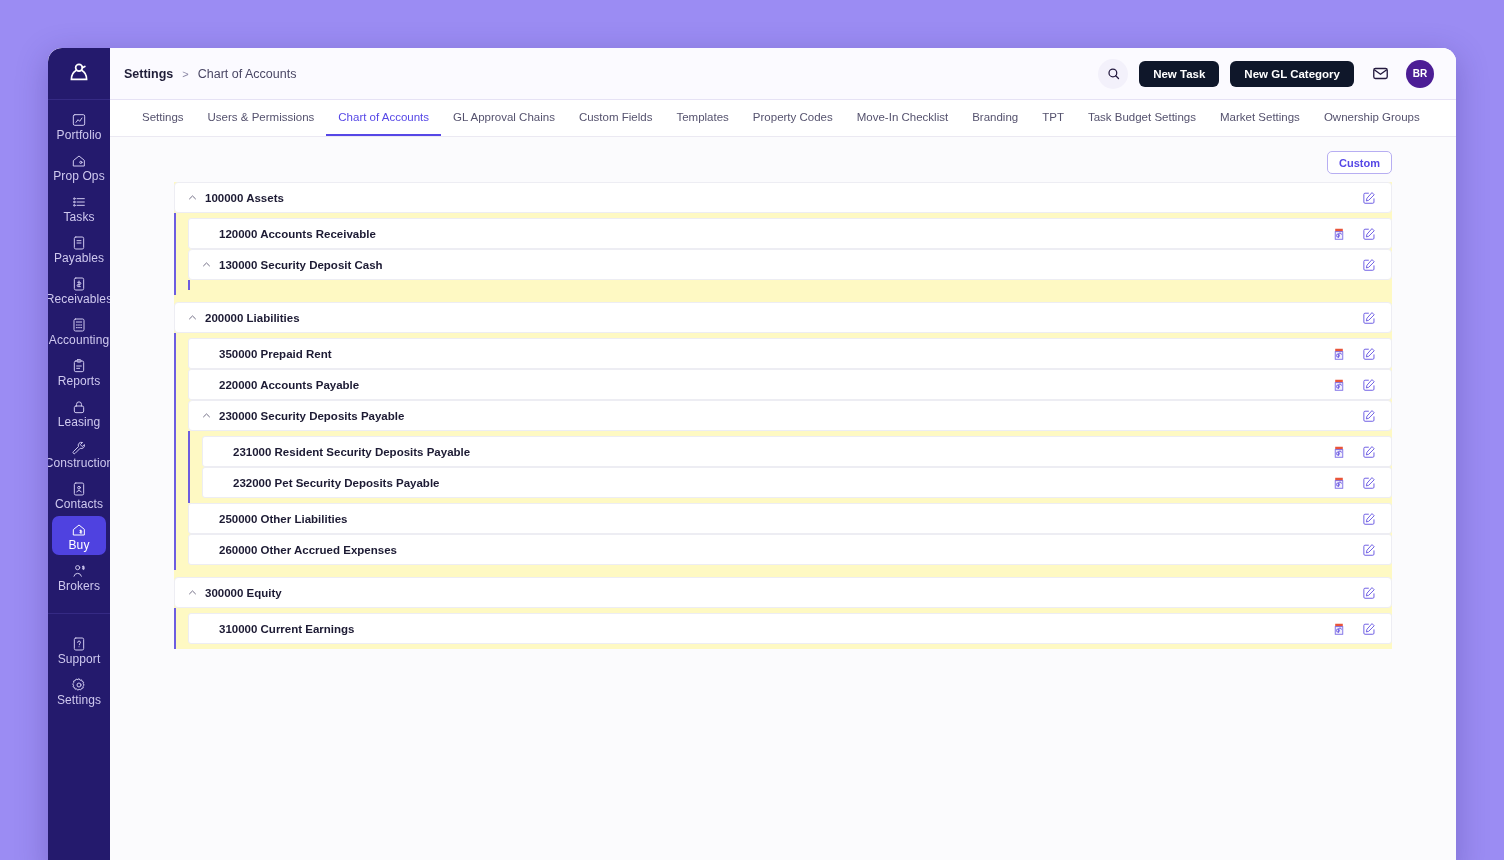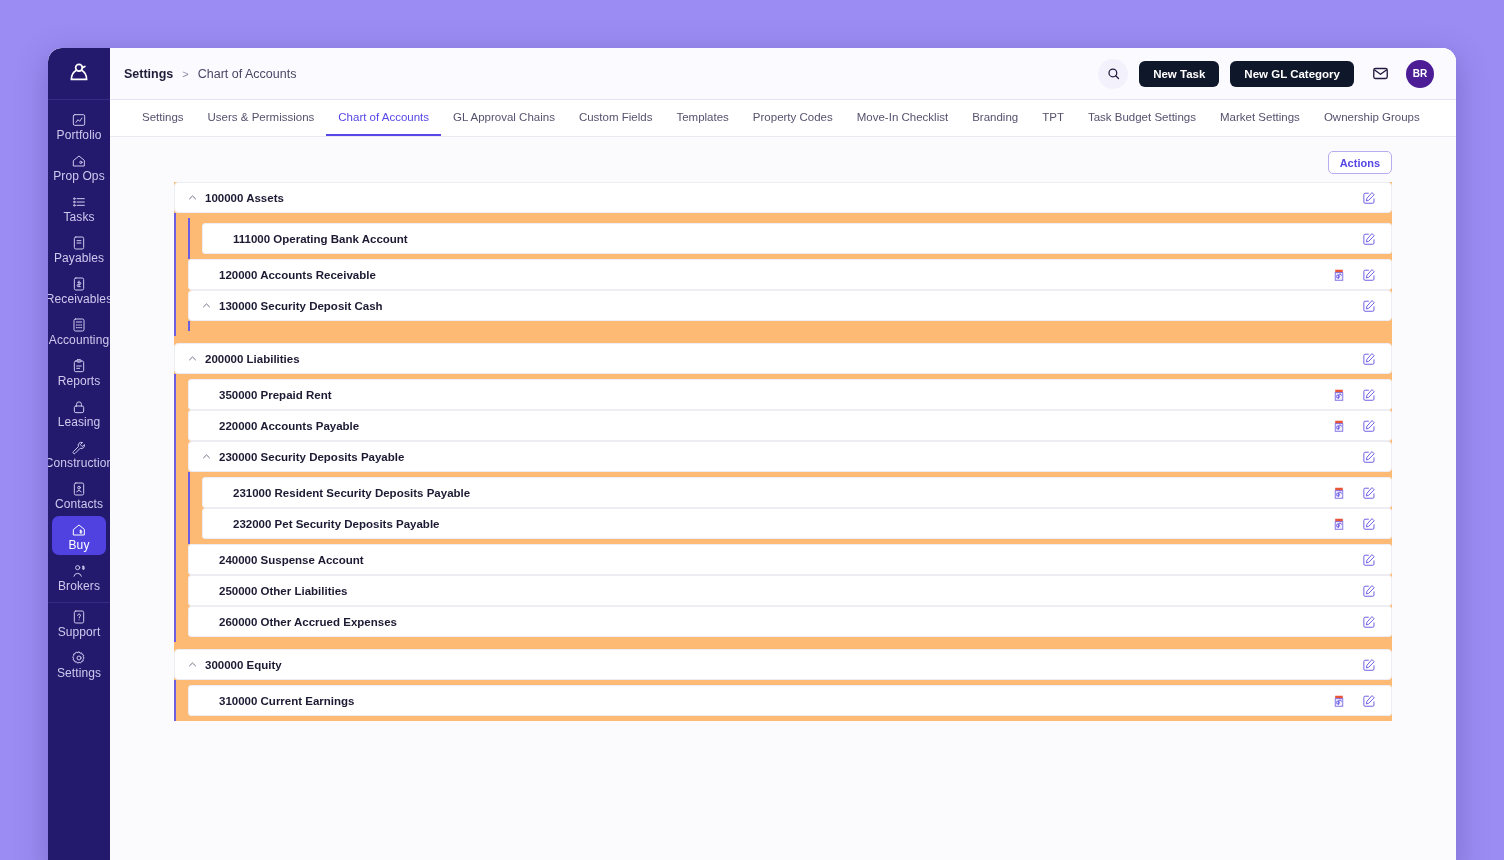--- a/index.html
+++ b/index.html
@@ -29,21 +29,21 @@
     align-items: center;
     padding-top: 0;
   }
   .logo-wrap {
     height: 52px; width: 100%;
     display: flex; align-items: center; justify-content: center;
     border-bottom: 1px solid #352a84;
   }
   .logo-wrap svg { width: 26px; height: 26px; }
   .nav-group { width: 100%; padding-top: 6px; }
-  .nav-group.bottom { border-top: 1px solid #352a84; margin-top: 4px; padding-top: 0; }
+  .nav-group.bottom { border-top: 1px solid #352a84; margin-top: 15px; padding-top: 16px; }
   .nav-item {
     width: 54px; margin: 0 auto 2px auto;
     padding: 6px 0 5px 0;
     border-radius: 7px;
     display: flex; flex-direction: column; align-items: center;
     gap: 3px; cursor: pointer;
   }
   .nav-item svg { width: 16px; height: 16px; display: block; }
   .nav-label {
     font-size: 12px; line-height: 9px;
@@ -119,21 +119,21 @@
   .actions-btn {
     height: 23px; padding: 0 11px;
     background: #ffffff; color: #5647e6;
     border: 1px solid #b7aef2; border-radius: 5px;
     font-size: 11px; font-weight: bold;
     font-family: "Liberation Sans", sans-serif;
     cursor: pointer;
   }
 
   
-  #tree { background: #fdba74; }
+  #tree { background: #fef9c3; }
   .node { }
   .node-children { position: relative; }
   .node-children::before {
     content: ""; position: absolute;
     left: 0px; top: 0; bottom: 0; width: 2px;
     background: #6d5de0;
   }
   .lvl1 > .node-children { padding-left: 14px; }
   .lvl2 > .node-children { padding-left: 14px; }
 
@@ -352,21 +352,21 @@
         <div class="tab">Move-In Checklist</div>
         <div class="tab">Branding</div>
         <div class="tab">TPT</div>
         <div class="tab">Task Budget Settings</div>
         <div class="tab">Market Settings</div>
         <div class="tab">Ownership Groups</div>
       </div>
 
     <div id="content">
       <div class="actions-row">
-        <button class="actions-btn">Actions</button>
+        <button class="actions-btn">Custom</button>
       </div>
       <div id="tree">
           <div class="node lvl1">
             <div class="row group">
               <span class="chev">
                 <svg viewBox="0 0 24 24" fill="none" stroke="#6b6880" stroke-width="2.1" stroke-linecap="round" stroke-linejoin="round">
                   <path d="M5.5 15 L12 8.6 L18.5 15"></path>
                 </svg>
               </span>
               <span class="row-title">100000 Assets</span>
@@ -375,42 +375,20 @@
                   <svg viewBox="0 0 24 24" fill="none" stroke="#6f5fe4" stroke-width="1.7" stroke-linecap="round" stroke-linejoin="round">
                     <path d="M20.5 13.4 V19 a2 2 0 0 1 -2 2 H5.2 a2 2 0 0 1 -2 -2 V5.8 a2 2 0 0 1 2 -2 H11"></path>
                     <path d="M17.6 3.2 L20.9 6.5 L11.4 16 L7.4 17 L8.4 13 Z"></path>
                   </svg>
                 </span>
               </span>
             </div>
             <div class="node-children">
               <div class="gap-sm"></div>
               <div class="node lvl2">
-                <div class="node-children">
-                  <div class="gap-sm"></div>
-                  <div class="node lvl3">
-                    <div class="row leaf">
-                      <span class="chev empty">
-                        <svg viewBox="0 0 24 24" fill="none" stroke="#6b6880" stroke-width="2.1" stroke-linecap="round" stroke-linejoin="round">
-                          <path d="M5.5 15 L12 8.6 L18.5 15"></path>
-                        </svg>
-                      </span>
-                      <span class="row-title">111000 Operating Bank Account</span>
-                      <span class="row-actions">
-                        <span class="act-icon">
-                          <svg viewBox="0 0 24 24" fill="none" stroke="#6f5fe4" stroke-width="1.7" stroke-linecap="round" stroke-linejoin="round">
-                            <path d="M20.5 13.4 V19 a2 2 0 0 1 -2 2 H5.2 a2 2 0 0 1 -2 -2 V5.8 a2 2 0 0 1 2 -2 H11"></path>
-                            <path d="M17.6 3.2 L20.9 6.5 L11.4 16 L7.4 17 L8.4 13 Z"></path>
-                          </svg>
-                        </span>
-                      </span>
-                    </div>
-                  </div>
-                  <div class="gap-sm"></div>
-                </div>
               </div>
               <div class="node lvl2">
                 <div class="row leaf">
                   <span class="chev empty">
                     <svg viewBox="0 0 24 24" fill="none" stroke="#6b6880" stroke-width="2.1" stroke-linecap="round" stroke-linejoin="round">
                       <path d="M5.5 15 L12 8.6 L18.5 15"></path>
                     </svg>
                   </span>
                   <span class="row-title">120000 Accounts Receivable</span>
                   <span class="row-actions">
@@ -602,38 +580,20 @@
                   <div class="gap-sm"></div>
                 </div>
               </div>
               <div class="node lvl2">
                 <div class="row leaf">
                   <span class="chev empty">
                     <svg viewBox="0 0 24 24" fill="none" stroke="#6b6880" stroke-width="2.1" stroke-linecap="round" stroke-linejoin="round">
                       <path d="M5.5 15 L12 8.6 L18.5 15"></path>
                     </svg>
                   </span>
-                  <span class="row-title">240000 Suspense Account</span>
-                  <span class="row-actions">
-                    <span class="act-icon">
-                      <svg viewBox="0 0 24 24" fill="none" stroke="#6f5fe4" stroke-width="1.7" stroke-linecap="round" stroke-linejoin="round">
-                        <path d="M20.5 13.4 V19 a2 2 0 0 1 -2 2 H5.2 a2 2 0 0 1 -2 -2 V5.8 a2 2 0 0 1 2 -2 H11"></path>
-                        <path d="M17.6 3.2 L20.9 6.5 L11.4 16 L7.4 17 L8.4 13 Z"></path>
-                      </svg>
-                    </span>
-                  </span>
-                </div>
-              </div>
-              <div class="node lvl2">
-                <div class="row leaf">
-                  <span class="chev empty">
-                    <svg viewBox="0 0 24 24" fill="none" stroke="#6b6880" stroke-width="2.1" stroke-linecap="round" stroke-linejoin="round">
-                      <path d="M5.5 15 L12 8.6 L18.5 15"></path>
-                    </svg>
-                  </span>
                   <span class="row-title">250000 Other Liabilities</span>
                   <span class="row-actions">
                     <span class="act-icon">
                       <svg viewBox="0 0 24 24" fill="none" stroke="#6f5fe4" stroke-width="1.7" stroke-linecap="round" stroke-linejoin="round">
                         <path d="M20.5 13.4 V19 a2 2 0 0 1 -2 2 H5.2 a2 2 0 0 1 -2 -2 V5.8 a2 2 0 0 1 2 -2 H11"></path>
                         <path d="M17.6 3.2 L20.9 6.5 L11.4 16 L7.4 17 L8.4 13 Z"></path>
                       </svg>
                     </span>
                   </span>
                 </div>

